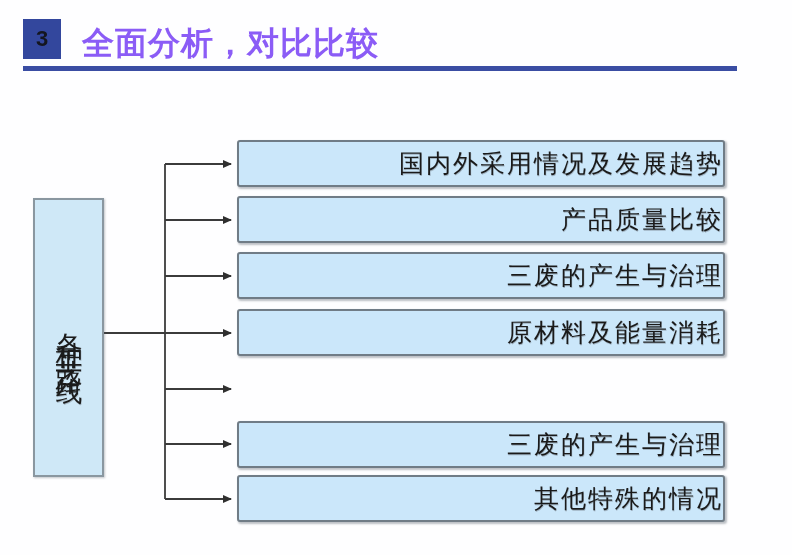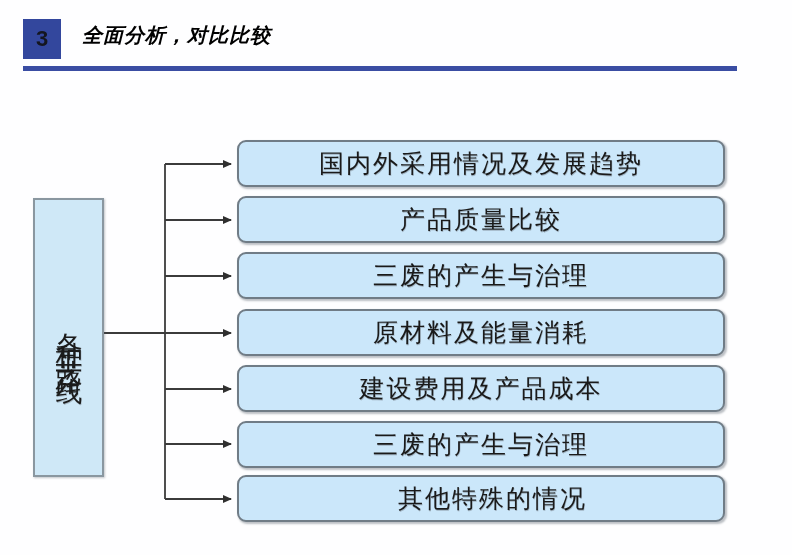--- a/index.html
+++ b/index.html
@@ -39,25 +39,24 @@
     align-items: center;
     justify-content: center;
     letter-spacing: 0;
   }
   #header-title {
     position: absolute;
     left: 82px;
     top: 22px;
     font-family: "Liberation Sans", "DejaVu Sans", sans-serif;
     font-weight: bold;
-    font-size: 20px;
-    color: #000000;
+    font-size: 32px;
+    color: #8b5cf6;
     letter-spacing: 1px;
     white-space: nowrap;
-    font-style: italic;
   }
   #header-rule {
     position: absolute;
     left: 23px;
     top: 66px;
     width: 714px;
     height: 5px;
     background: #3a4da3;
   }
 
@@ -104,26 +103,26 @@
     text-shadow: 0.5px 0.5px 0 rgba(120,130,140,0.45);
   }
 
   .item-box {
     position: absolute;
     left: 237px;
     width: 488px;
     height: 47px;
     background: #cbe7fa;
     border: 2px solid #707c86;
-    border-radius: 9px;
+    border-radius: 3px;
     box-sizing: border-box;
     box-shadow: 1.5px 1.5px 2px rgba(90,100,110,0.4);
     display: flex;
     align-items: center;
-    justify-content: center;
+    justify-content: flex-end;
   }
   .item-label {
     font-family: "Liberation Serif", "DejaVu Serif", serif;
     font-size: 25px;
     color: #1a1a1a;
     letter-spacing: 2px;
     white-space: nowrap;
     text-shadow: 0.6px 0.6px 0 rgba(120,130,140,0.5);
   }
 </style>
@@ -167,23 +166,20 @@
   </div>
   <div class="item-box" style="top:118px;">
     <span class="item-label">产品质量比较</span>
   </div>
   <div class="item-box" style="top:174px;">
     <span class="item-label">三废的产生与治理</span>
   </div>
   <div class="item-box" style="top:231px;">
     <span class="item-label">原材料及能量消耗</span>
   </div>
-  <div class="item-box" style="top:287px;">
-    <span class="item-label">建设费用及产品成本</span>
-  </div>
   <div class="item-box" style="top:343px;">
     <span class="item-label">三废的产生与治理</span>
   </div>
   <div class="item-box" style="top:397px;padding-left:23px;">
     <span class="item-label">其他特殊的情况</span>
   </div>
 
 </div>
 
 </body></html>

